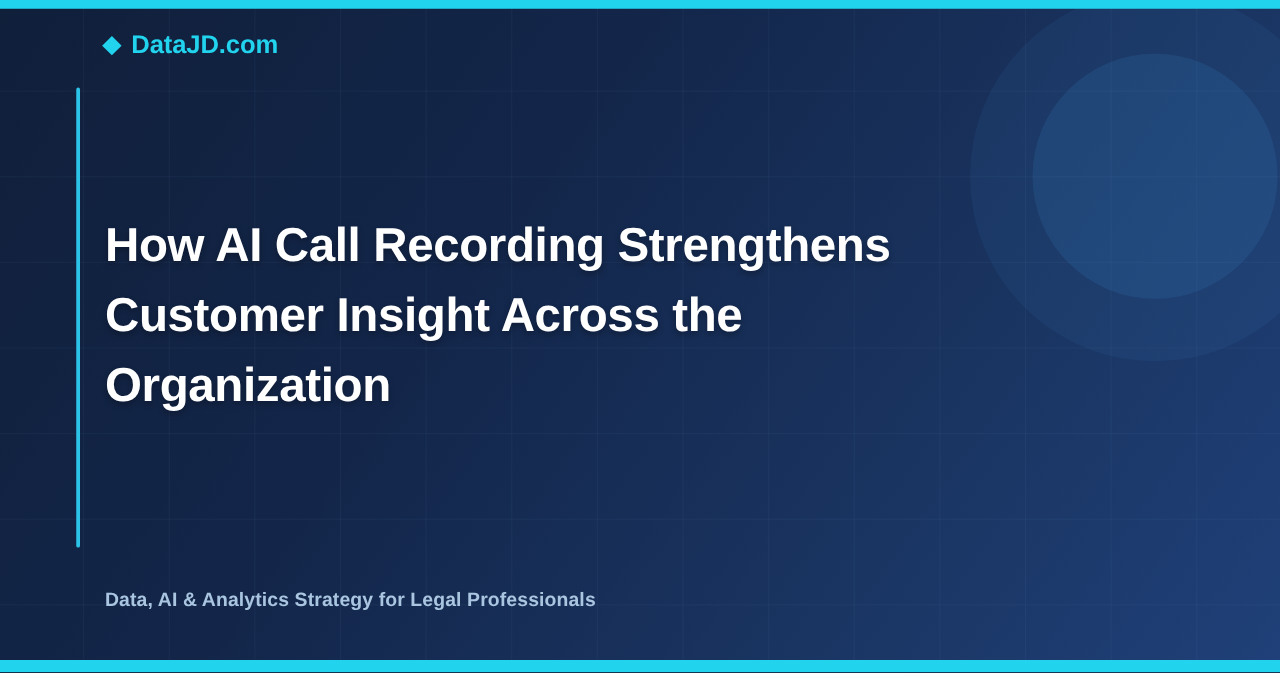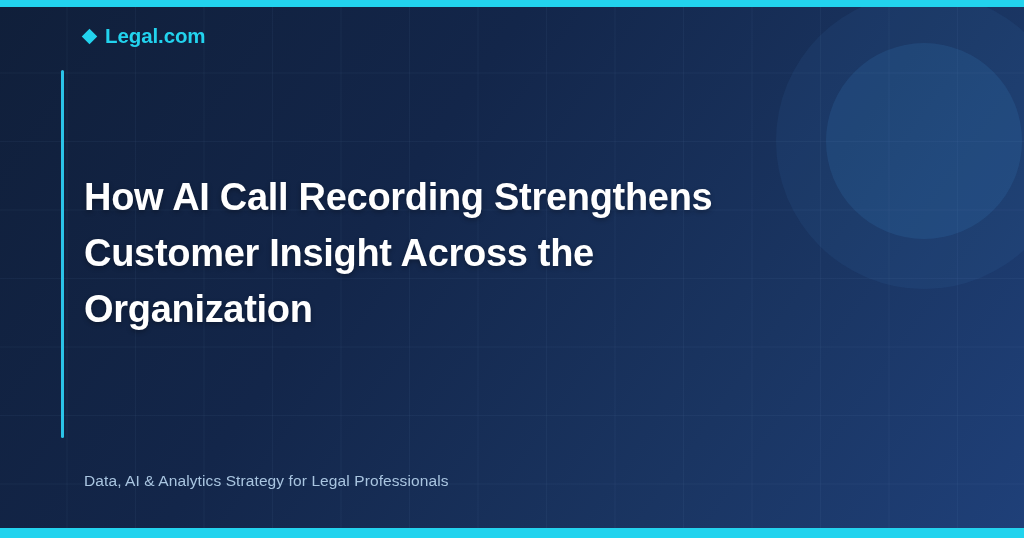--- a/index.html
+++ b/index.html
@@ -115,21 +115,21 @@
     text-shadow: 0 2px 5px rgba(0, 0, 0, 0.30);
   }
 
   
   .subtitle {
     position: absolute;
     left: 84px;
     top: 471px;
     color: #a9c5e0;
     font-size: 15.5px;
-    font-weight: normal;
+    font-weight: bold;
     line-height: 1.3;
     letter-spacing: 0.1px;
     white-space: nowrap;
   }
 </style>
 </head>
 <body>
 
 <div class="slide">
 
@@ -138,20 +138,20 @@
   <div class="circle circle-outer"></div>
   <div class="circle circle-inner"></div>
 
   <div class="bar bar-top"></div>
   <div class="bar bar-bottom"></div>
 
   <div class="accent-line"></div>
 
   <div class="logo">
     <span class="logo-diamond"></span>
-    <span class="logo-text">Legal.com</span>
+    <span class="logo-text">DataJD.com</span>
   </div>
 
   <h1 class="headline">How AI Call Recording Strengthens Customer Insight Across the Organization</h1>
 
   <div class="subtitle">Data, AI &amp; Analytics Strategy for Legal Professionals</div>
 
 </div>
 
 </body></html>

